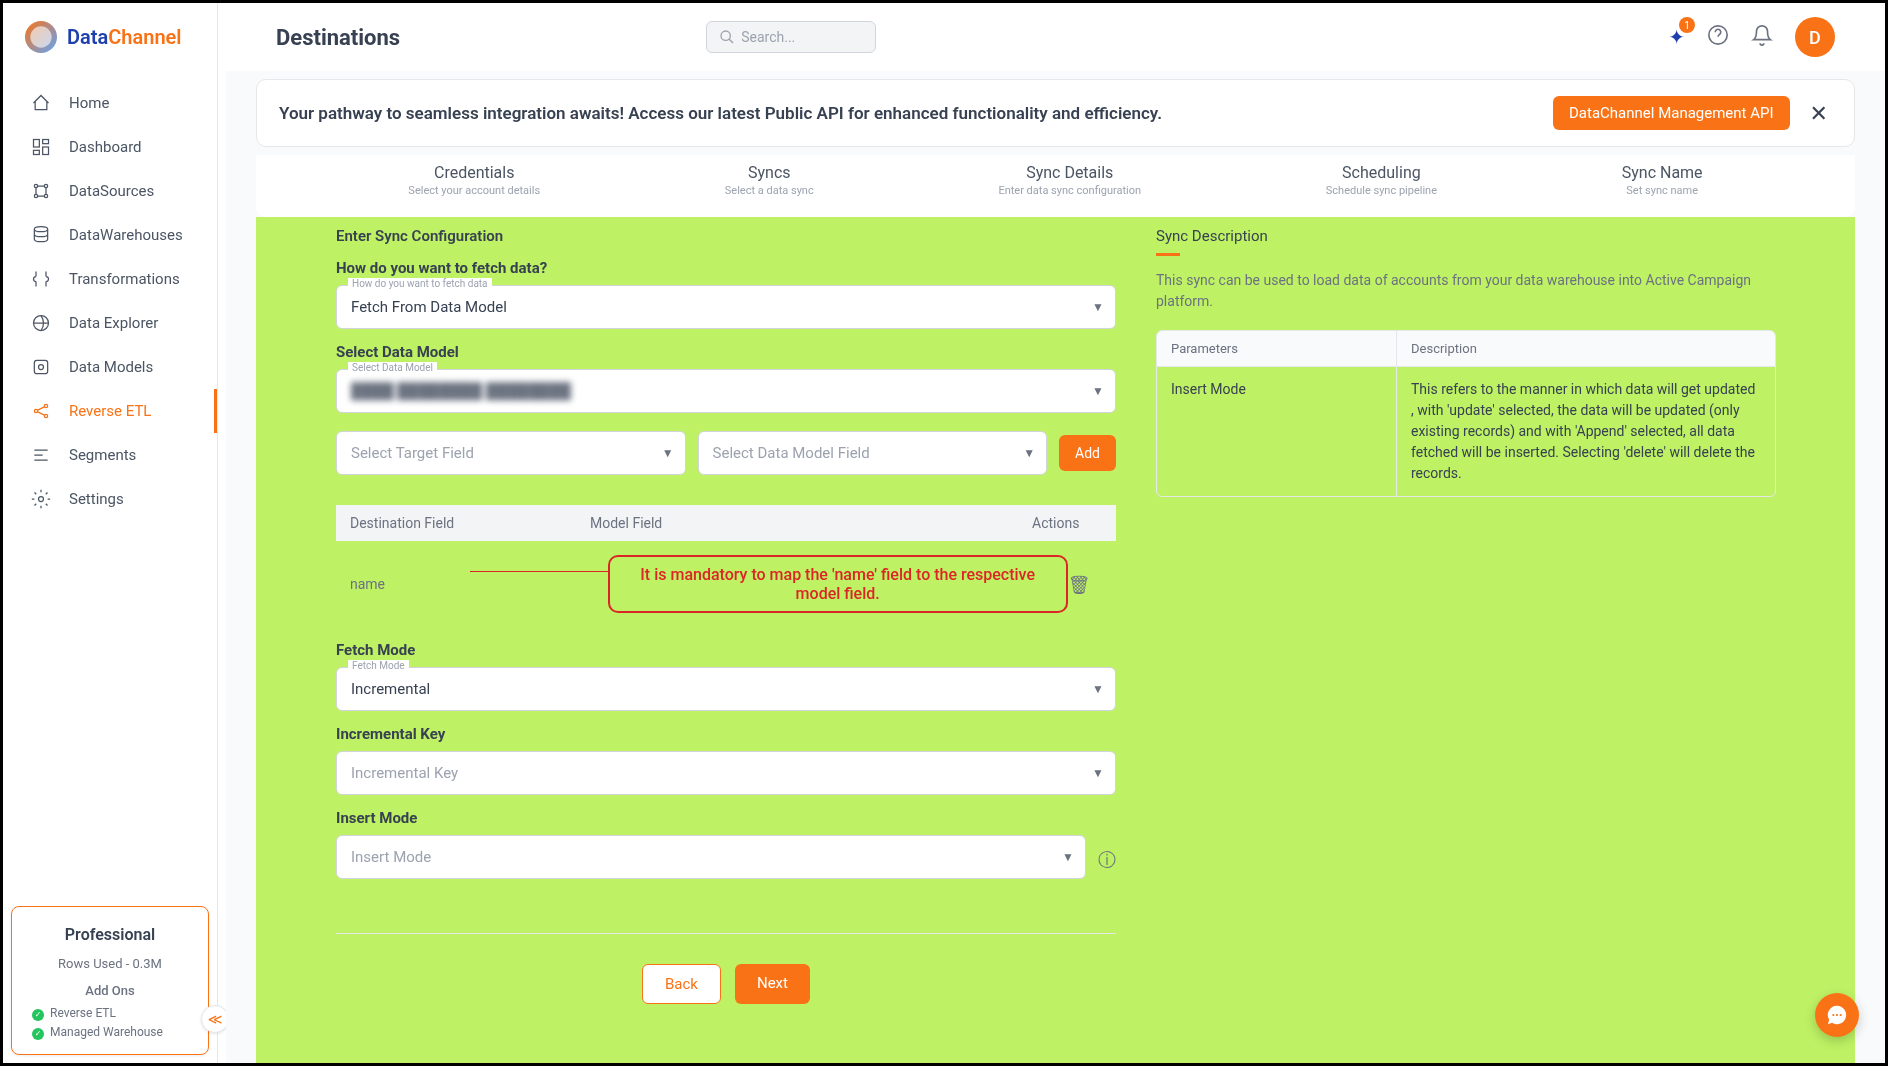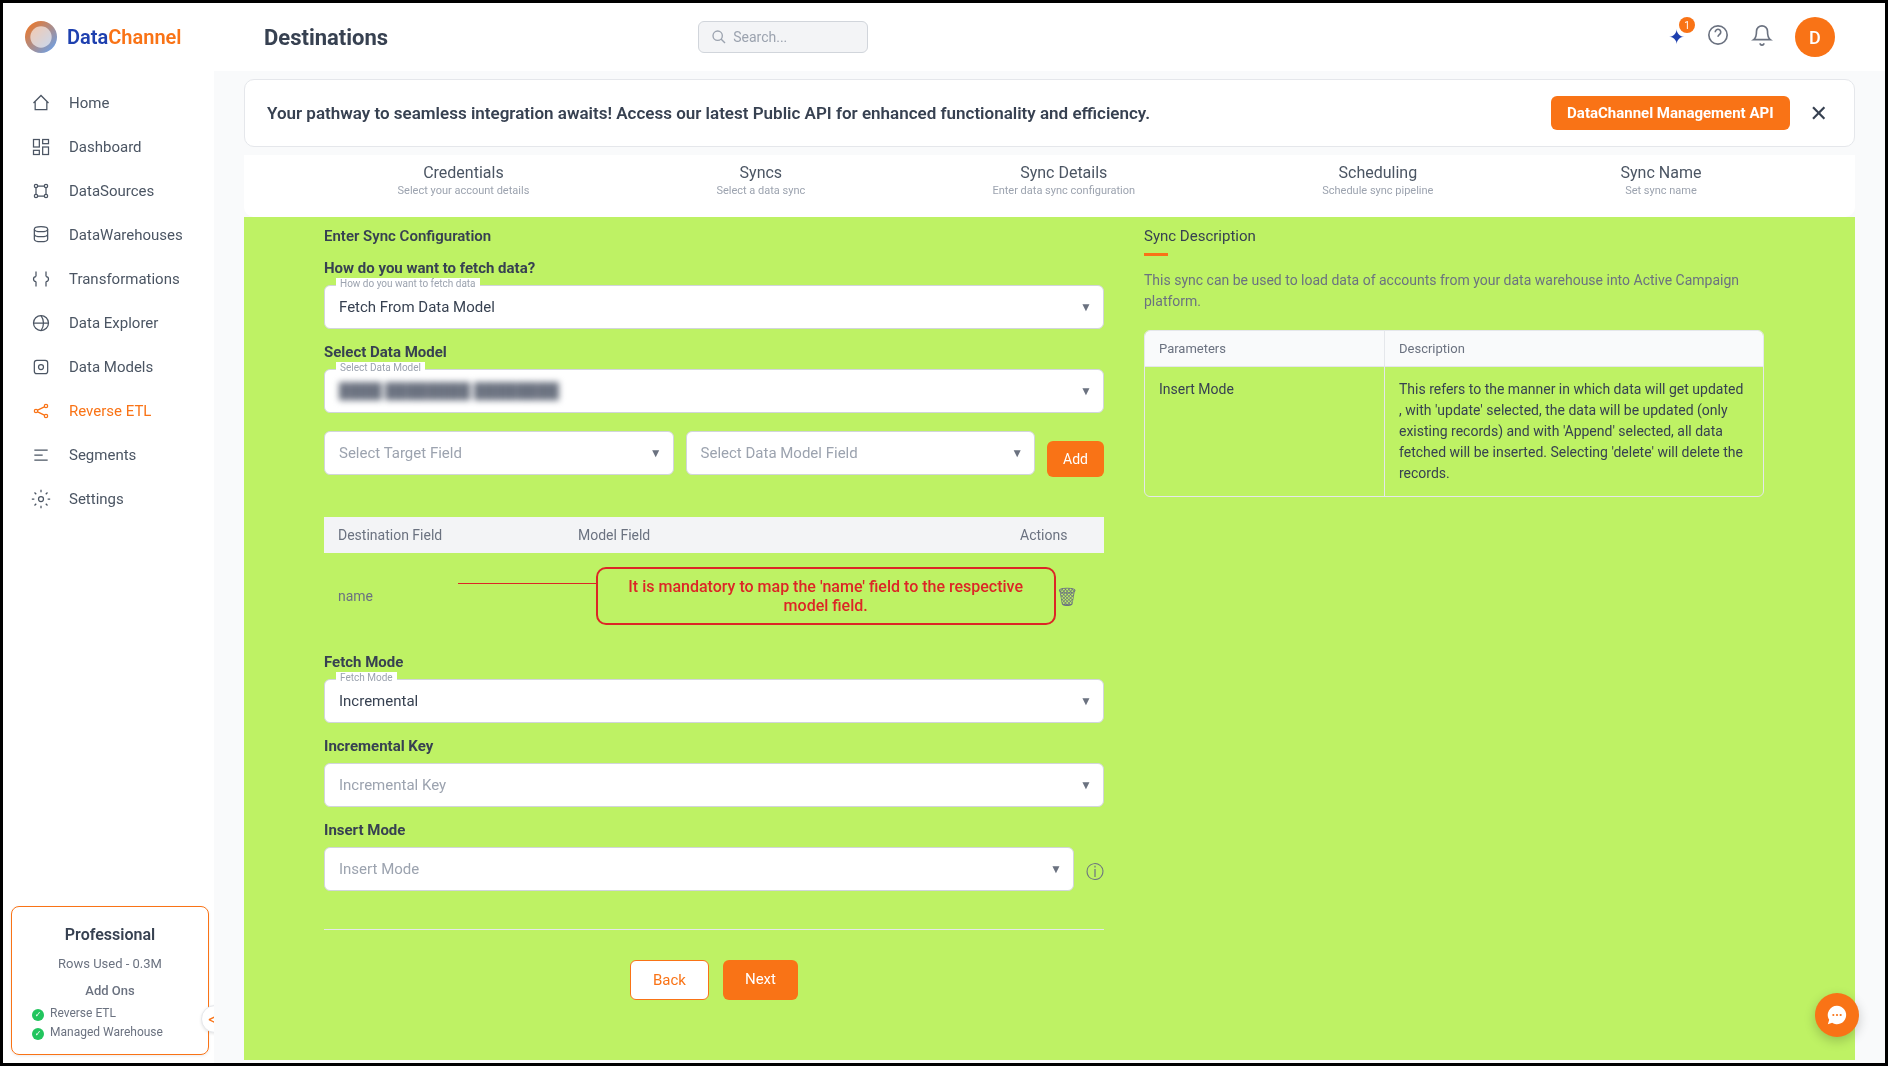--- a/index.html
+++ b/index.html
@@ -15,63 +15,63 @@
 .nav-item.active{color:#f97316;border-right-color:#f97316}
 .nav-icon{width:20px;height:20px;display:flex;align-items:center;justify-content:center;flex-shrink:0}
 .nav-icon svg{width:20px;height:20px;stroke:currentColor;fill:none;stroke-width:1.5}
 .sidebar-footer{padding:12px;margin:8px;border:1px solid #f97316;border-radius:8px;text-align:center;box-shadow:0 1px 3px rgba(0,0,0,0.08)}
 .sf-title{font-weight:600;font-size:16px;color:#374151;padding:6px 0}
 .sf-rows{font-size:13px;color:#6b7280;padding:6px 0}
 .sf-addons{font-size:13px;color:#6b7280;padding:6px 0;font-weight:500}
 .sf-item{font-size:12px;color:#6b7280;text-align:left;padding:2px 8px}
 .sf-item::before{content:"✓";display:inline-block;width:12px;height:12px;background:#22c55e;color:#fff;border-radius:50%;font-size:8px;text-align:center;line-height:12px;margin-right:6px}
 .collapse-btn{position:absolute;left:198px;bottom:30px;width:28px;height:28px;border-radius:50%;background:#fff;border:1px solid #e5e7eb;box-shadow:0 1px 3px rgba(0,0,0,0.1);display:flex;align-items:center;justify-content:center;color:#f97316;font-size:14px;cursor:pointer}
-.main{position:absolute;left:211px;top:0;right:0;height:100%;overflow-y:auto;background:#f9fafb}
+.main{position:absolute;left:223px;top:0;right:0;height:100%;overflow-y:auto;background:#f9fafb}
 .topbar{display:flex;align-items:center;padding:14px 50px 14px 50px;background:#fff}
 .page-title{font-size:22px;font-weight:700;color:#374151}
 .search-box{margin-left:auto;margin-right:auto;transform:translateX(-60px);width:170px;display:flex;align-items:flex-end;gap:6px;padding:7px 12px;background:#f3f4f6;border:1px solid #d1d5db;border-radius:6px;color:#9ca3af;font-size:14px}
 .top-icons{display:flex;align-items:center;gap:22px;margin-left:auto}
 .sparkle{position:relative;color:#1e40af;font-size:20px}
 .sparkle .badge{position:absolute;top:-8px;right:-10px;background:#f97316;color:#fff;font-size:10px;width:16px;height:16px;border-radius:50%;display:flex;align-items:center;justify-content:center}
 .avatar{width:40px;height:40px;border-radius:50%;background:#f97316;color:#fff;display:flex;align-items:center;justify-content:center;font-size:18px;font-weight:500}
 .banner{margin:8px 30px;padding:16px 22px;background:#fff;border:1px solid #e5e7eb;border-radius:10px;display:flex;align-items:center;gap:16px}
 .banner-text{font-size:17px;font-weight:600;color:#374151;flex:1}
-.banner-btn{background:#f97316;color:#fff;padding:8px 16px;border-radius:6px;font-size:15px;font-weight:700;cursor:pointer}
+.banner-btn{background:#f97316;color:#fff;padding:8px 16px;border-radius:6px;font-size:15px;font-weight:400;cursor:pointer}
 .banner-close{font-size:22px;color:#374151;cursor:pointer;padding:0 4px}
 .steps{display:flex;justify-content:space-around;padding:8px 60px 20px;background:#fff;margin:0 30px 0;border-radius:0 0 10px 10px}
 .step{text-align:center}
 .step-title{font-size:16px;color:#4b5563;font-weight:400}
 .step-sub{font-size:11px;color:#9ca3af;margin-top:2px}
 .content{display:flex;gap:40px;padding:10px 60px 40px;margin:0 30px;background:#bef264}
 .form-col{flex:1;max-width:800px;padding-left:20px}
 .desc-col{width:620px}
 .section-h{font-size:15px;font-weight:600;color:#374151;margin-bottom:14px}
 .label{font-size:15px;font-weight:700;color:#374151;margin:14px 0 8px}
 .field{position:relative;margin-bottom:6px}
 .field-label{position:absolute;top:-7px;left:12px;background:#fff;padding:0 4px;font-size:10px;color:#9ca3af}
 .select{width:100%;padding:12px 14px;border:1px solid #d1d5db;border-radius:6px;font-size:15px;color:#374151;background:#fff;appearance:none;cursor:pointer}
 .select.placeholder{color:#9ca3af}
 .caret{position:absolute;right:12px;top:50%;transform:translateY(-50%);pointer-events:none;color:#6b7280;font-size:12px}
 .row-selects{display:flex;gap:12px;align-items:center;margin:18px 0 10px}
-.row-selects .field{flex:1;margin-bottom:12px}
+.row-selects .field{flex:1;margin-bottom:0}
 .add-btn{background:#f97316;color:#fff;padding:10px 16px;border-radius:6px;font-size:14px;cursor:pointer}
 .table{margin-top:30px;border:none}
 .thead{display:flex;background:#f3f4f6;padding:10px 14px;font-size:14px;color:#6b7280}
 .th1{width:240px}
 .th2{flex:1}
 .th3{width:70px;text-align:left}
 .trow{display:flex;padding:14px 14px;align-items:center;font-size:14px;color:#6b7280}
 .callout-wrap{position:relative;flex:1;display:flex}
 .callout{border:2px solid #dc2626;border-radius:10px;padding:8px 16px;color:#dc2626;font-size:16px;font-weight:500;text-align:center;position:relative;margin-left:140px;width:460px}
 .callout::before{content:"";position:absolute;left:-140px;top:14px;width:140px;height:2px;background:transparent;border-top:1.5px solid #dc2626}
 .trash{color:#6b7280;font-size:18px;cursor:pointer}
 .info-icon{color:#6b7280;font-size:18px;margin-left:12px;cursor:pointer}
 .flex-row-end{display:flex;align-items:center}
 .flex-row-end .field{flex:1}
-.buttons{display:flex;justify-content:center;gap:14px;padding:30px 0 20px;border-top:1px solid #e5e7eb;margin-top:32px}
+.buttons{display:flex;justify-content:center;gap:14px;padding:30px 0 20px;border-top:1px solid #e5e7eb;margin-top:48px}
 .btn-back{padding:10px 22px;border:1px solid #f97316;color:#f97316;background:#fff;border-radius:6px;font-size:15px;cursor:pointer}
 .btn-next{padding:10px 22px;background:#f97316;color:#fff;border-radius:6px;font-size:15px;cursor:pointer}
 .desc-h{font-size:15px;font-weight:400;color:#374151;margin-bottom:8px}
 .desc-underline{width:24px;height:3px;background:#f97316;margin-bottom:14px}
 .desc-text{font-size:14px;color:#6b7280;line-height:1.5;margin-bottom:18px}
 .param-table{border:1px solid #e5e7eb;border-radius:6px;overflow:hidden}
 .param-head{display:flex;background:#f9fafb;border-bottom:1px solid #e5e7eb}
 .param-head>div{padding:10px 14px;font-size:13px;color:#6b7280}
 .pcol1{width:240px;border-right:1px solid #e5e7eb}
 .pcol2{flex:1}

